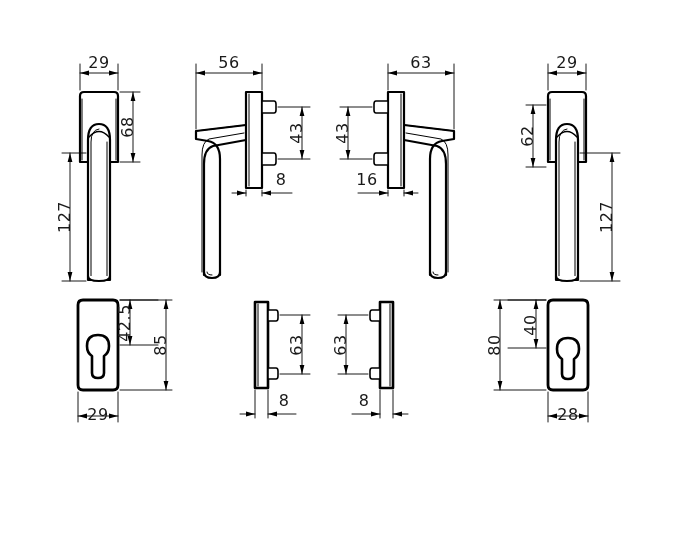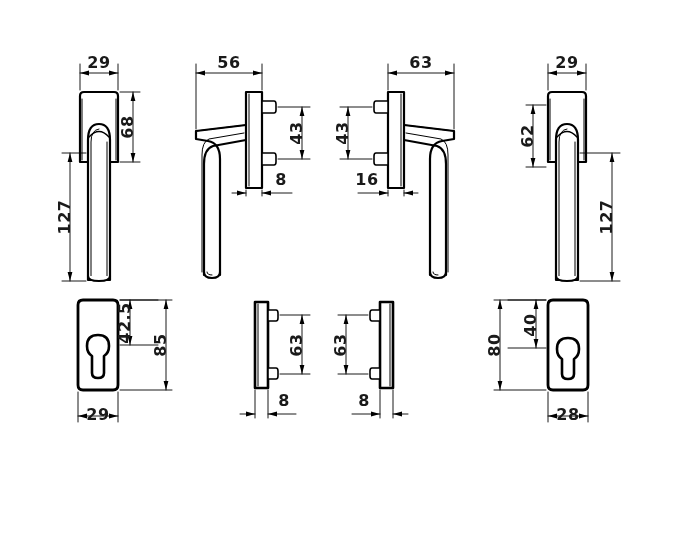--- a/index.html
+++ b/index.html
@@ -9,21 +9,20 @@
   }
   body {
     font-family: "DejaVu Sans", sans-serif;
   }
   #sheet {
     position: relative;
     width: 690px;
     height: 534px;
     background: #ffffff;
     overflow: hidden;
-    font-weight: bold;
   }
   #sheet svg {
     position: absolute;
     left: 0;
     top: 0;
   }
   .dimtext {
     font-family: "DejaVu Sans", sans-serif;
     font-size: 16px;
     fill: #1a1a1a;

